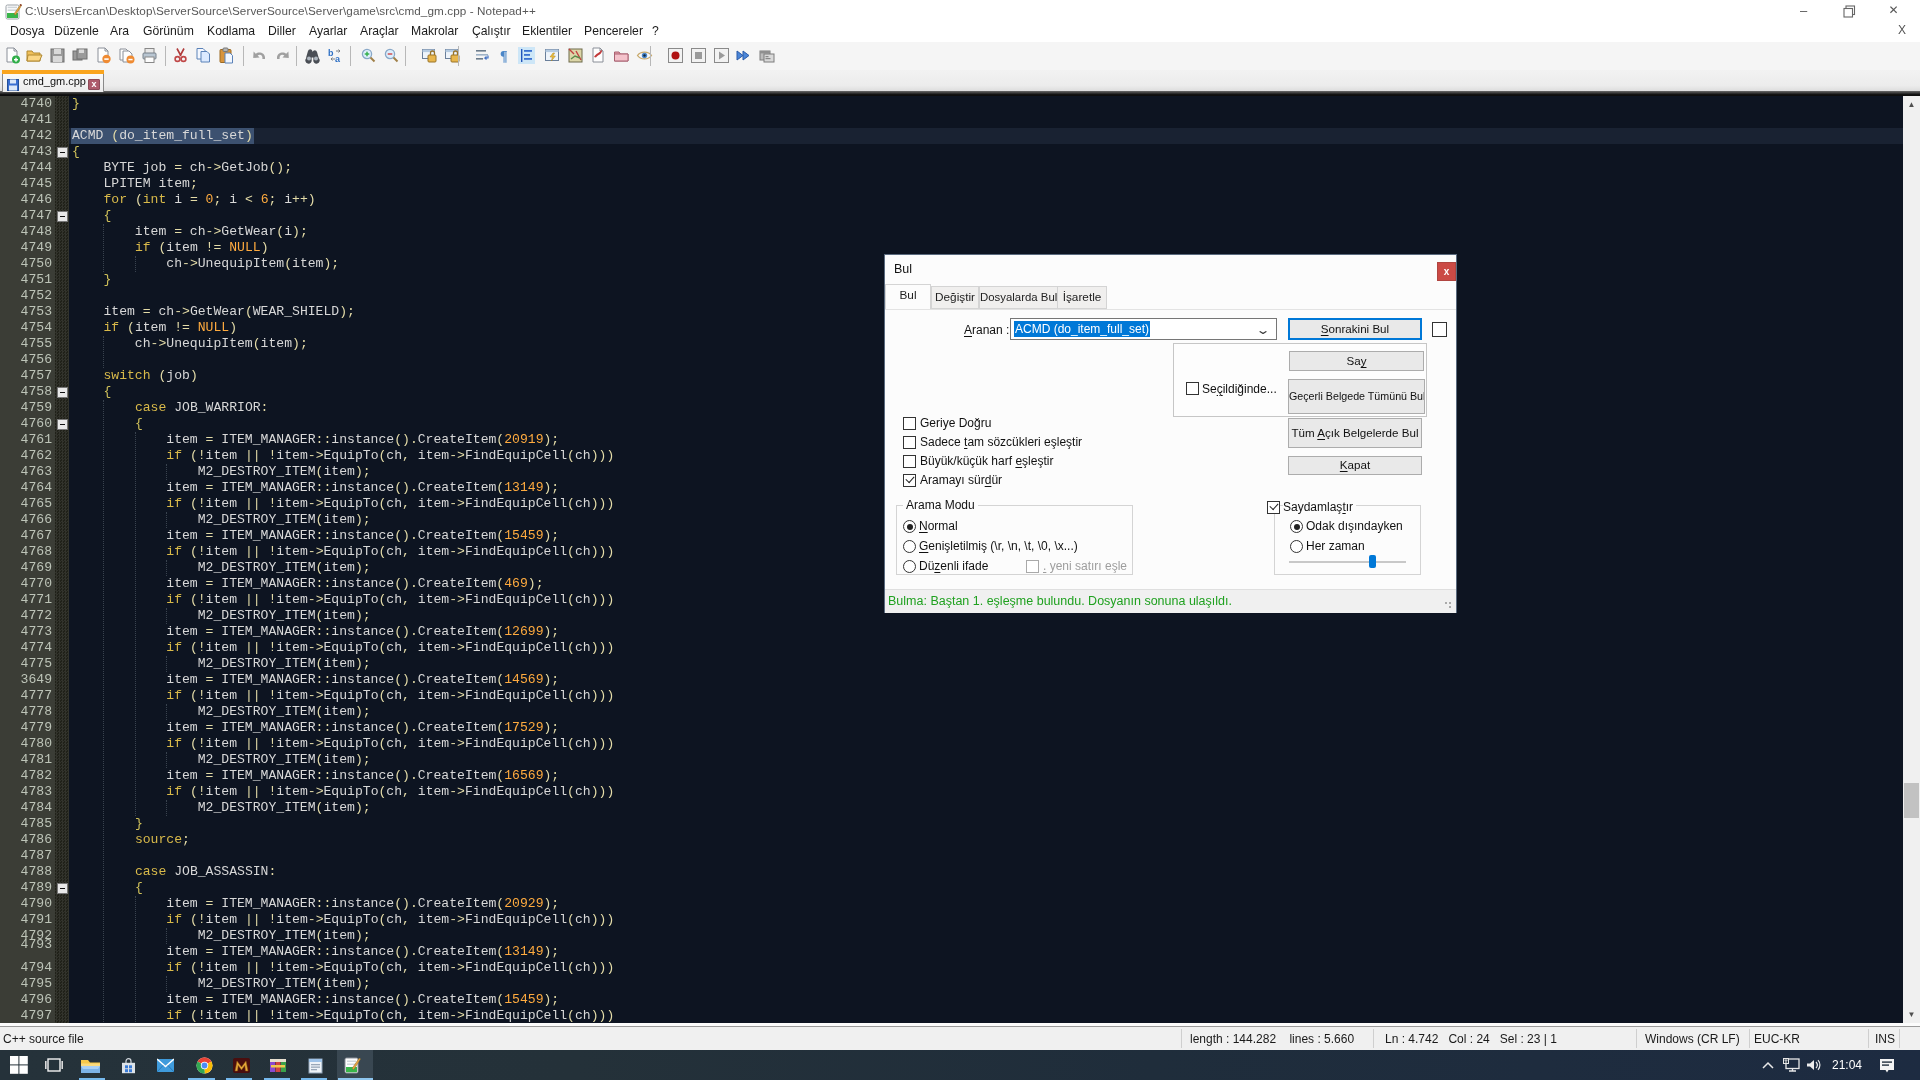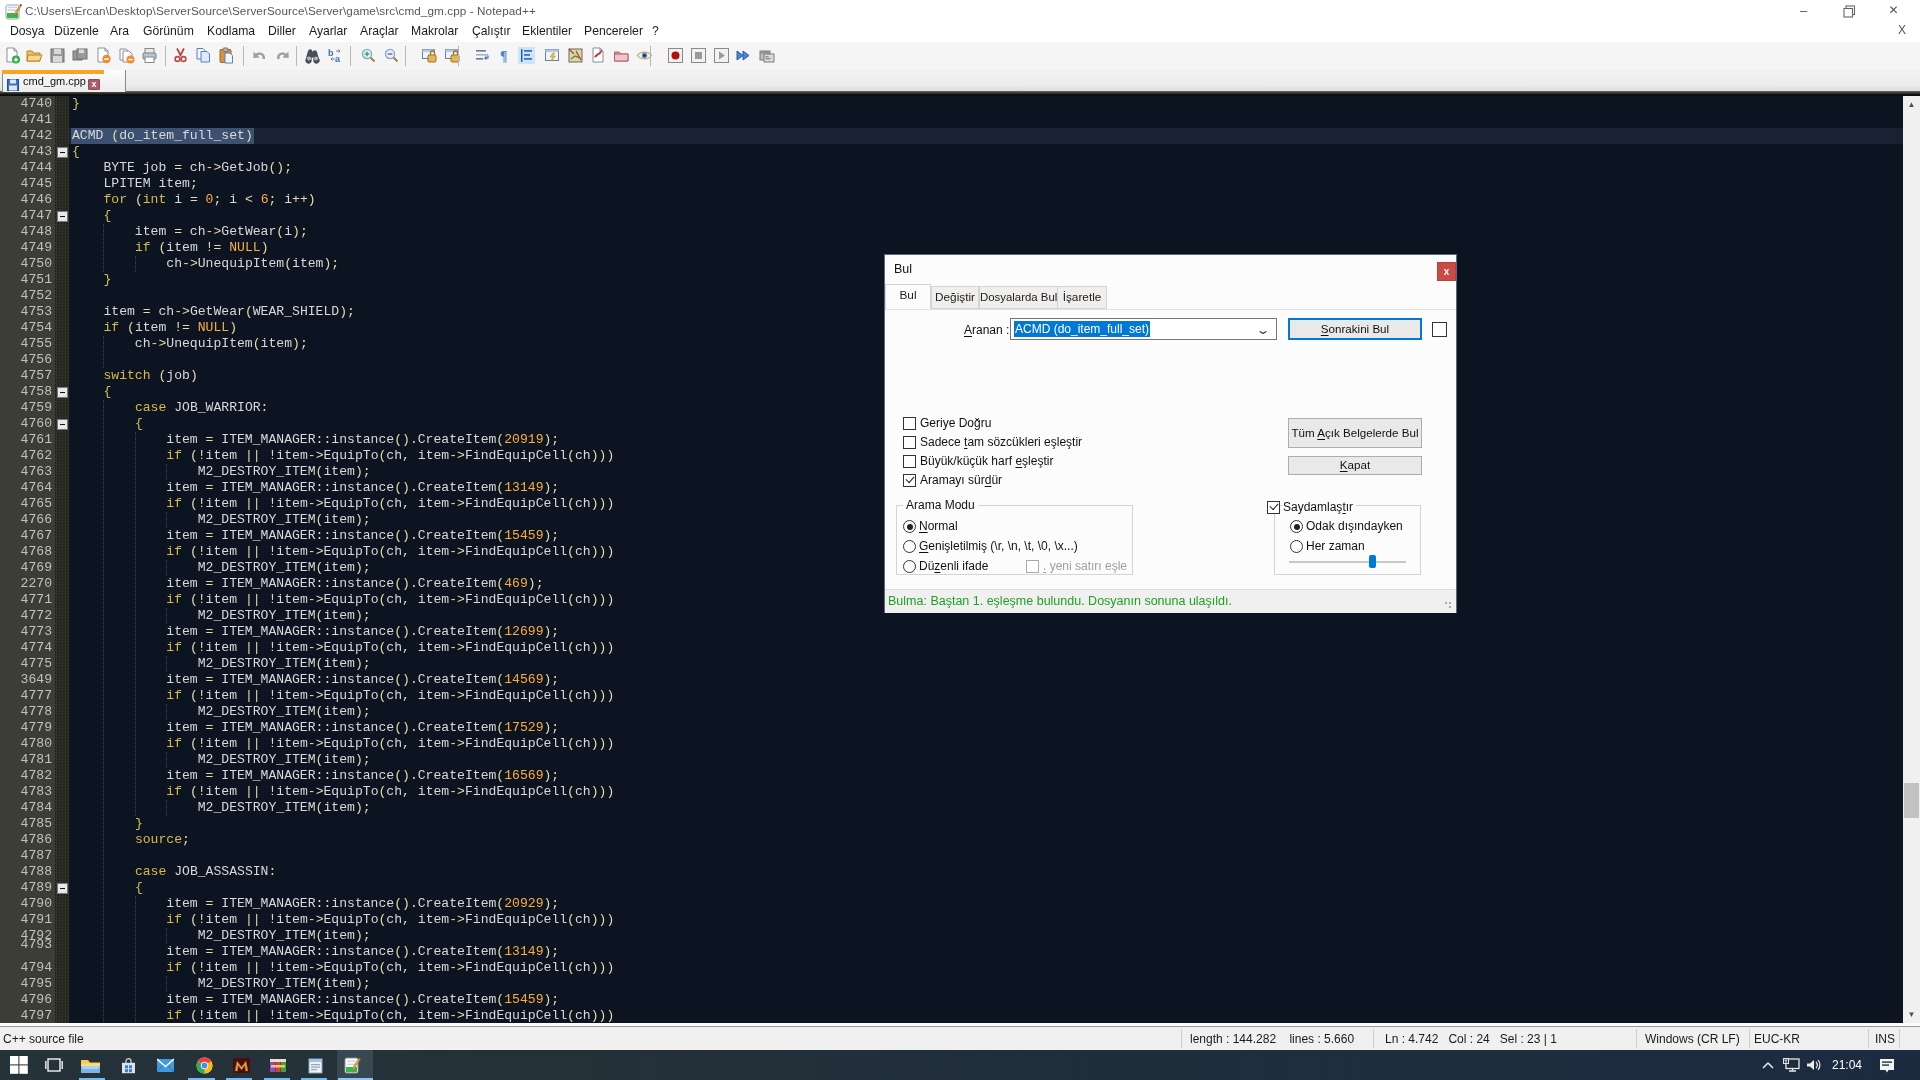--- a/index.html
+++ b/index.html
@@ -12,21 +12,21 @@
 #menubar{left:0;top:23px;width:1920px;height:19px;background:#fff;font-size:12.2px;color:#1c1c1c;}
 #menubar span{top:1px;}
 
 #toolbar{left:0;top:42px;width:1920px;height:28px;background:#f5f5f5;}
 #toolbar svg{top:5px;}
 .tsep{top:4px;width:1px;height:20px;background:#b8b8b8;}
 
 #tabbar{left:0;top:70px;width:1920px;height:26px;
  background:linear-gradient(#f2f2f2 0,#ececec 60%,#d8d8d8 88%,#bdbdbd 100%);}
 #tabdark{left:0;top:91px;width:1920px;height:5px;background:linear-gradient(#6b6b6b,#121212 70%,#0a0a0a);}
-#tab1{left:2px;top:70px;width:124px;height:22px;background:linear-gradient(#fdfdfd,#ececec);
+#tab1{left:2px;top:70px;width:102px;height:22px;background:linear-gradient(#fdfdfd,#ececec);
  border:1px solid #8a8a8a;border-top:none;border-bottom:none;z-index:3;}
 #tab1bar{left:2px;top:70px;width:102px;height:4px;background:#faa51e;z-index:4;}
 #tab1 .txt{left:20px;top:5px;font-size:11px;color:#0f0f0f;}
 #tabclose{left:88px;top:79px;width:12px;height:11px;background:#ad5b6b;border:1px solid #8d4b59;
  color:#fff;font-size:9px;font-weight:bold;text-align:center;line-height:9px;z-index:5;border-radius:1px;}
 
 #editor{left:0;top:96px;width:1920px;height:927px;background:#0d1421;overflow:hidden;}
 #lnmargin{left:0;top:0;width:55px;height:927px;background:#3b3d36;padding-left:36px;}
 .ln{right:3px;width:52px;height:16px;text-align:right;color:#bdc4b8;
  font:13.1px "Liberation Mono",monospace;line-height:16px;}
@@ -335,21 +335,21 @@
         <div class="ln" style="top:320px">4760</div>
         <div class="ln" style="top:336px">4761</div>
         <div class="ln" style="top:352px">4762</div>
         <div class="ln" style="top:368px">4763</div>
         <div class="ln" style="top:384px">4764</div>
         <div class="ln" style="top:400px">4765</div>
         <div class="ln" style="top:416px">4766</div>
         <div class="ln" style="top:432px">4767</div>
         <div class="ln" style="top:448px">4768</div>
         <div class="ln" style="top:464px">4769</div>
-        <div class="ln" style="top:480px">2270</div>
+        <div class="ln" style="top:480px">4770</div>
         <div class="ln" style="top:496px">4771</div>
         <div class="ln" style="top:512px">4772</div>
         <div class="ln" style="top:528px">4773</div>
         <div class="ln" style="top:544px">4774</div>
         <div class="ln" style="top:560px">4775</div>
         <div class="ln" style="top:576px">3649</div>
         <div class="ln" style="top:592px">4777</div>
         <div class="ln" style="top:608px">4778</div>
         <div class="ln" style="top:624px">4779</div>
         <div class="ln" style="top:640px">4780</div>
@@ -578,20 +578,26 @@
       <div class="dtab" style="left:46px;width:48px">Değiştir</div>
       <div class="dtab" style="left:94px;width:79px;font-size:11.4px">Dosyalarda Bul</div>
       <div class="dtab" style="left:172px;width:50px">İşaretle</div>
       <span class="lbl" style="left:79px;top:68px"><u>A</u>ranan :</span>
       <div id="combo">
         <span id="combosel">ACMD (do_item_full_set)</span>
         <span id="combochev">⌄</span>
       </div>
       <div class="btn" id="btnfind"><u>S</u>onrakini Bul</div>
       <div id="chkright"></div>
+      <div id="panel">
+        <div class="btn" id="btnsay">Sa<u>y</u></div>
+        <div class="btn" id="btncur">Geçerli Belgede Tümünü Bul</div>
+        <div id="chkse" class="chk"></div>
+        <span class="lbl">Se<u>ç</u>ildiğinde...</span>
+      </div>
       <div class="btn" id="btnall">Tüm <u>A</u>çık Belgelerde Bul</div>
       <div class="btn" id="btnclose"><u>K</u>apat</div>
       <div class="chk" style="left:18px;top:162px"></div>
       <span class="lbl" style="left:35px;top:161px">Geriye Doğru</span>
       <div class="chk" style="left:18px;top:181px"></div>
       <span class="lbl" style="left:35px;top:180px">Sadece <u>t</u>am sözcükleri eşleştir</span>
       <div class="chk" style="left:18px;top:200px"></div>
       <span class="lbl" style="left:35px;top:199px">Büyük/küçük harf <u>e</u>şleştir</span>
       <div class="chk on" style="left:18px;top:219px"></div>
       <span class="lbl" style="left:35px;top:218px">Aramayı sür<u>d</u>ür</span>

